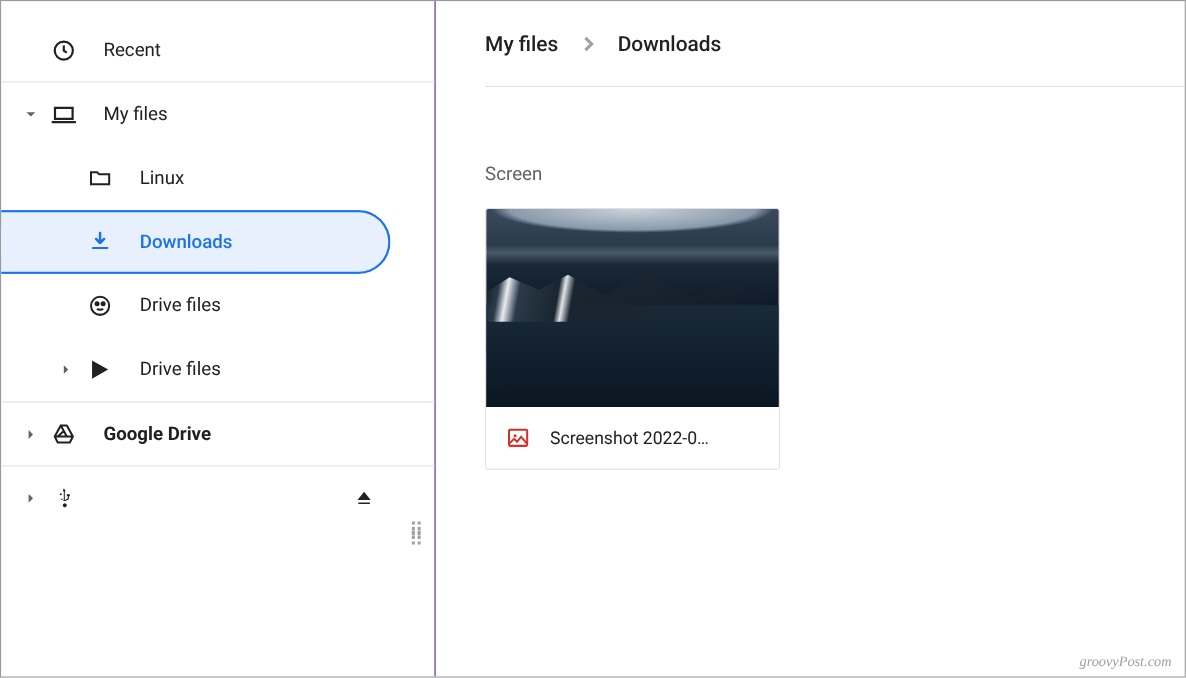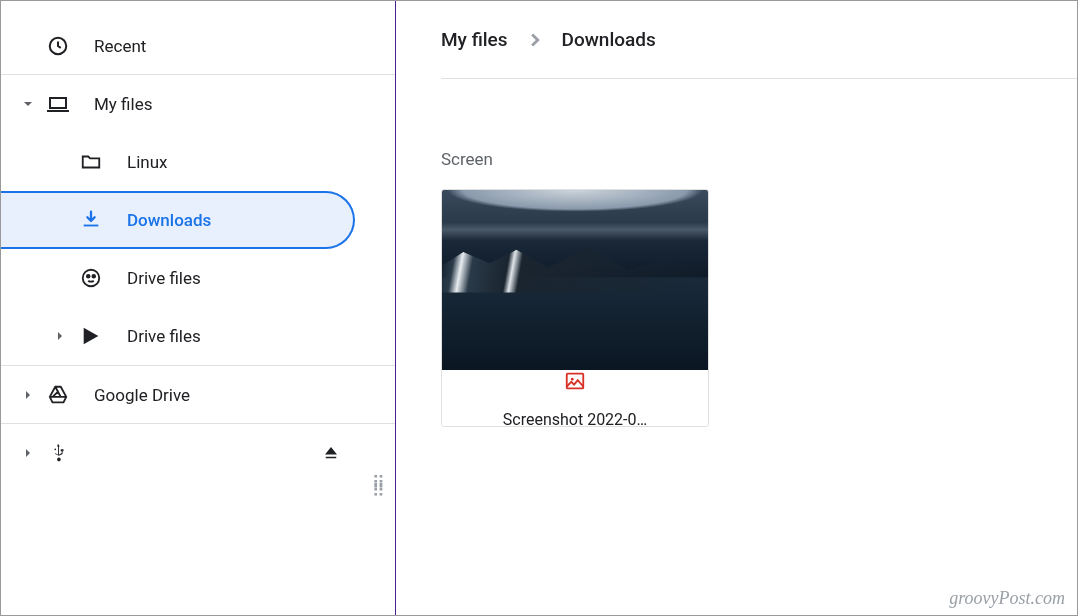--- a/index.html
+++ b/index.html
@@ -23,21 +23,21 @@
     .sidebar-item {
       display: flex;
       align-items: center;
       height: 58px;
       padding-left: 45px;
       cursor: pointer;
       color: #202124;
       font-size: 17px;
     }
     .sidebar-item-top { border-bottom: 1px solid #e0e0e0; }
-    .sidebar-section-divider { border-top: 1px solid #e0e0e0; }
+    .sidebar-section-divider { border-top: 1px solid #e0e0e0; font-weight: bold; }
     .sidebar-item .expand-arrow {
       width: 10px;
       display: inline-flex;
       justify-content: center;
       margin-right: 10px;
       color: #5f6368;
       position: absolute;
       left: 22px;
     }
     .sidebar-item .icon {
@@ -134,36 +134,35 @@
       background:
         radial-gradient(circle at 60% 55%, #6a7a8c 0%, #4a5a6c 18%, #2a3a4c 40%, #0a1828 70%, #050d18 100%);
     }
     .file-caption {
       display: flex;
       align-items: center;
       height: 56px;
       padding: 0 18px;
       background: #fff;
       gap: 18px;
-      flex-direction: column;
     }
     .file-caption .fname {
       font-size: 16px;
       color: #202124;
       white-space: nowrap;
       overflow: hidden;
       text-overflow: ellipsis;
     }
     .watermark {
       position: absolute;
       right: 12px;
       bottom: 6px;
       font-family: Georgia, 'Times New Roman', serif;
       color: #9aa0a6;
-      font-size: 18px;
+      font-size: 13px;
       font-style: italic;
     }
     svg { display: block; }
   </style>
 </head>
 <body>
 
 <div class="container">
   <div class="sidebar">
 

